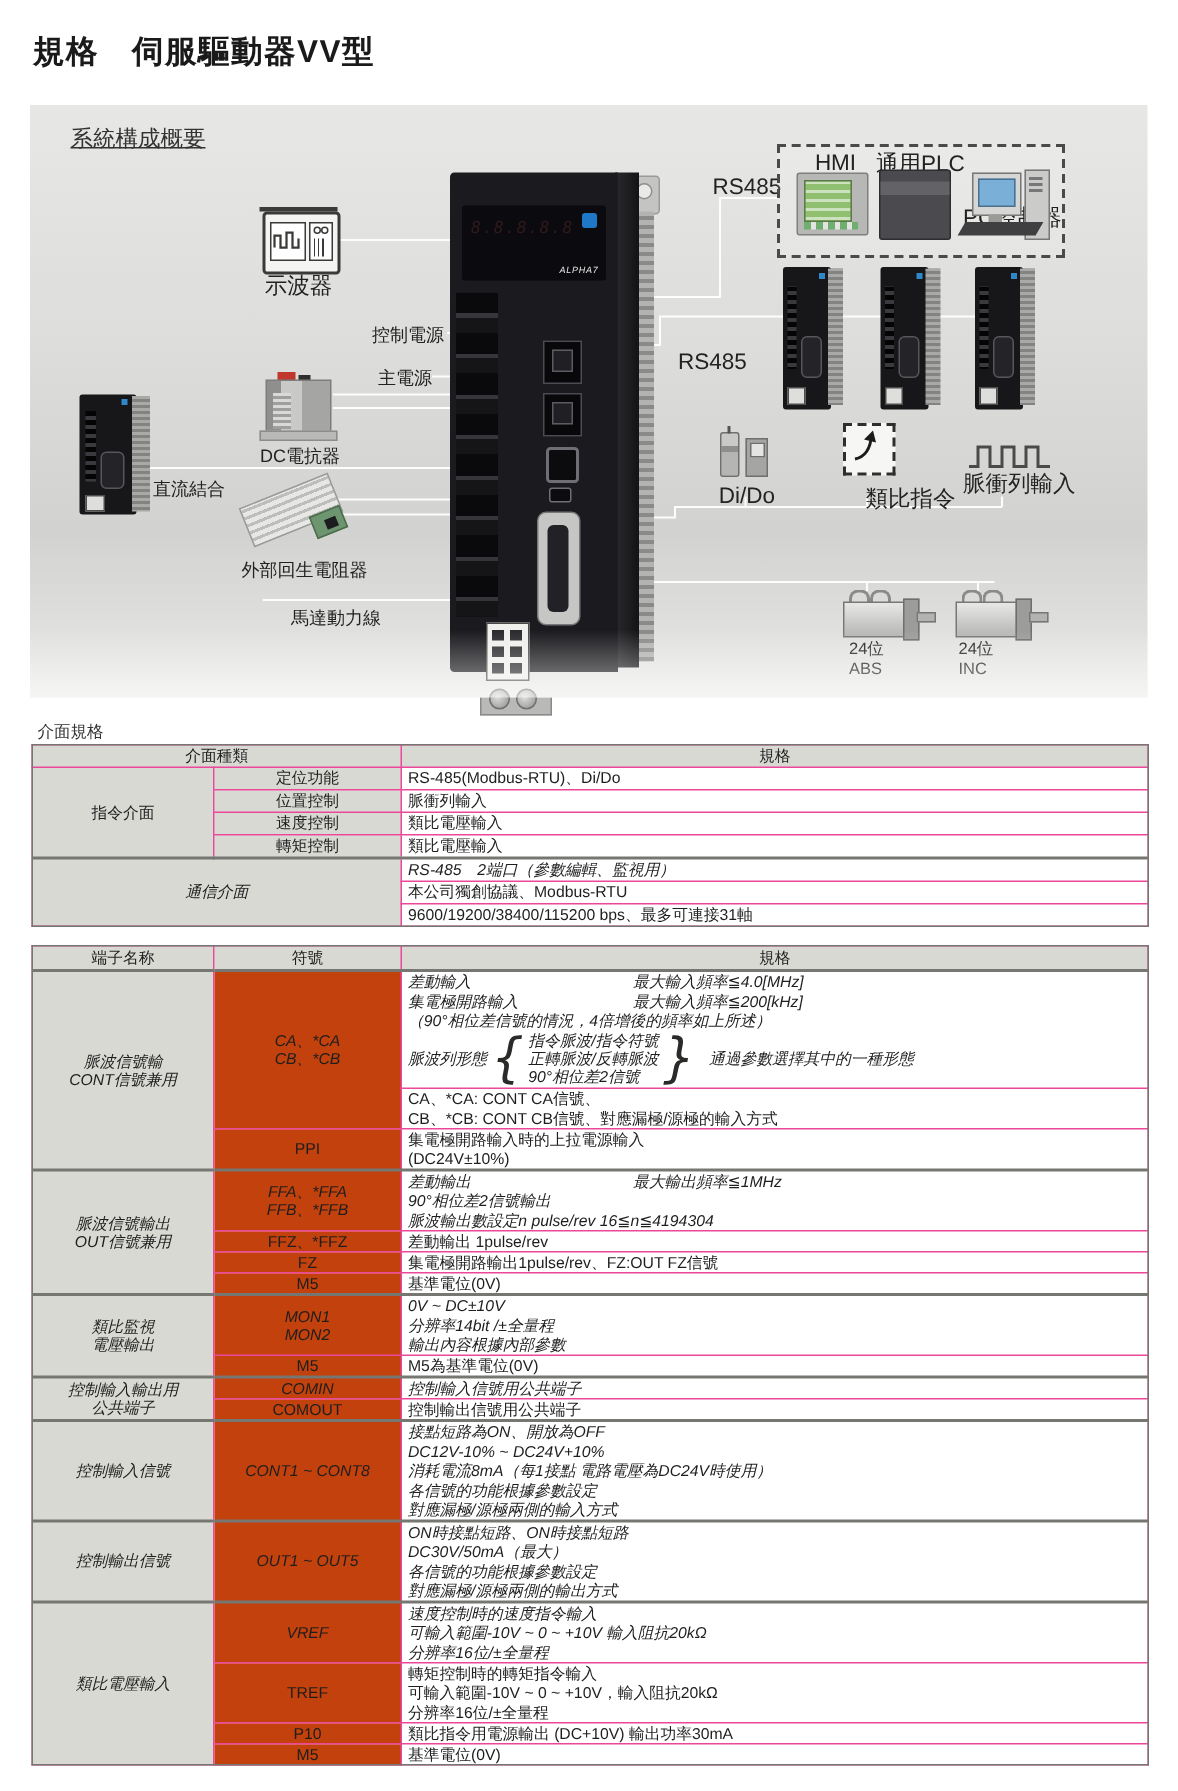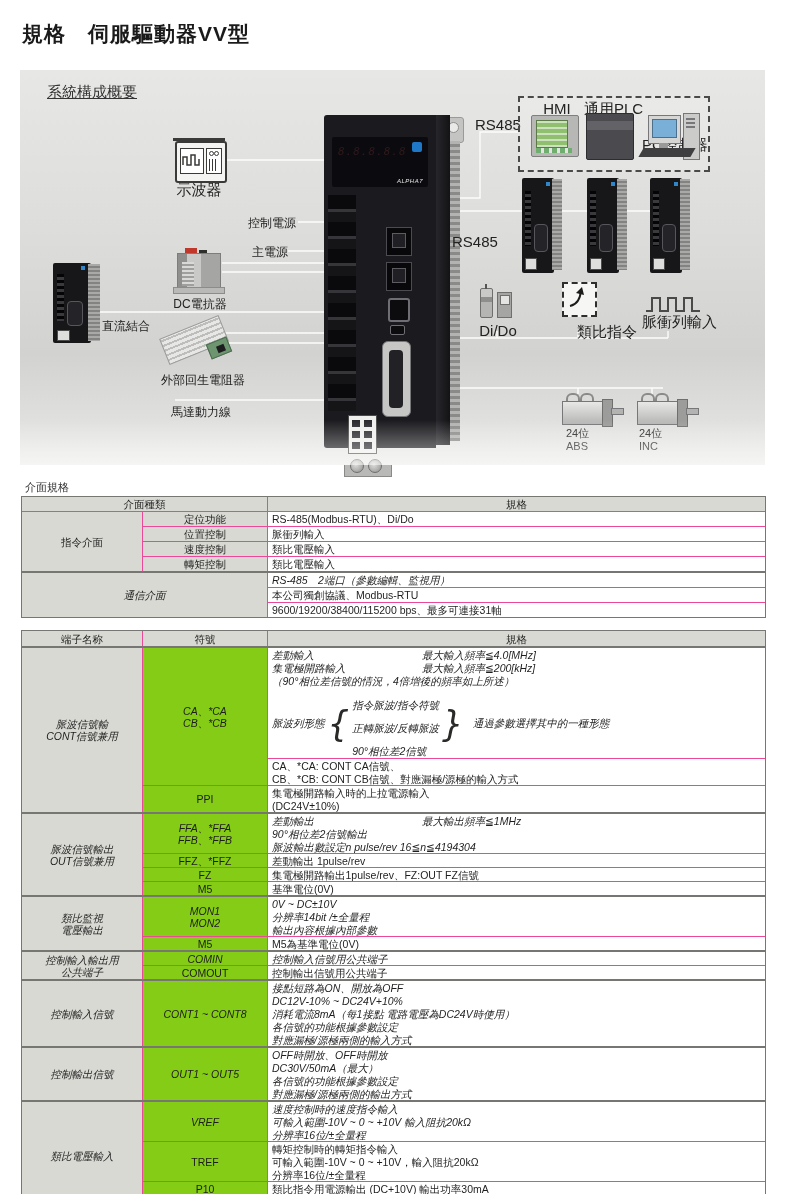--- a/index.html
+++ b/index.html
@@ -45,21 +45,21 @@
   
   .drv{position:absolute;}
   .drv i{position:absolute;display:block;}
   .drv .fin{right:0;top:1%;width:26%;height:96%;background:repeating-linear-gradient(180deg,#a9a9a7 0 2px,#838381 2px 4px);}
   .drv .bd{left:0;top:0;width:80%;height:100%;background:#17171a;border-radius:2px;}
   .drv .dot{left:60%;top:4%;width:4px;height:4px;background:#2f86c9;}
   .drv .col{left:8%;top:14%;width:15%;height:58%;background:repeating-linear-gradient(180deg,#040405 0 3px,#3a3a3e 3px 6px);}
   .drv .cn{left:30%;top:48%;width:30%;height:28%;border:1px solid #56565c;border-radius:4px;background:#232328;}
   .drv .base{left:8%;bottom:3%;width:24%;height:11%;background:#dededc;border:1px solid #4c4c4a;}
   
-  .main-drv{left:304px;top:45px;width:140px;height:333px;}
+  .main-drv{left:280px;top:45px;width:140px;height:333px;}
   .main-drv i{position:absolute;display:block;}
   .main-drv .tab{right:0;top:2px;width:26px;height:24px;background:#c4c4c2;border:1px solid #9a9a98;border-radius:3px;}
   .main-drv .tab:after{content:"";position:absolute;right:4px;top:4px;width:9px;height:9px;border-radius:50%;background:#e9e9e7;border:1px solid #8e8e8c;}
   .main-drv .fins{right:4px;top:26px;width:30px;height:300px;background:repeating-linear-gradient(180deg,#b3b3b1 0 3px,#8a8a88 3px 6px);}
   .main-drv .side{left:110px;top:0;width:16px;height:330px;background:linear-gradient(90deg,#2a2a2e,#131316);}
   .main-drv .bd{left:0;top:0;width:112px;height:333px;background:#1b1b1f;border-radius:3px 0 0 3px;}
   .main-drv .disp{left:8px;top:22px;width:96px;height:50px;background:#0b0b0f;border-radius:2px;}
   .main-drv .seg{position:absolute;left:6px;top:8px;font-size:11px;letter-spacing:1px;color:#30191b;font-family:"DejaVu Sans Mono",monospace;}
   .main-drv .logo{position:absolute;right:6px;top:5px;width:10px;height:10px;border-radius:2px;background:#1f77c8;}
   .main-drv .brand{position:absolute;right:5px;bottom:3px;font-size:6px;color:#e8e8e6;letter-spacing:.5px;}
@@ -114,33 +114,33 @@
   .motor .c1{left:6px}.motor .c2{left:20px}
   .enc-lbl{position:absolute;font-size:11px;color:#222;line-height:13px;}
   
   #reflect{left:0;top:350px;width:745px;height:45px;background:linear-gradient(180deg,rgba(255,255,255,0) 0,rgba(255,255,255,.55) 100%);}
   
   #if-label{left:25px;top:480px;font-size:11px;color:#333;}
   table.t{border-collapse:collapse;table-layout:fixed;width:744px;font-size:10.5px;color:#1e1e1e;}
   table.t td{border:1px solid #ec4899;padding:0 4px;vertical-align:middle;line-height:12px;}
   table.t .hd td{background:#d9d9d4;text-align:center;height:15px;font-size:10.5px;}
   td.nm{background:#d9d9d4;text-align:center;}
-  td.sym{text-align:center;background:#84cc16;}
+  td.sym{text-align:center;background:#c2410c;}
   td.spec{background:#fff;}
   tr.sep td{border-top:2px solid #767673;font-style:italic;}
   table.t{border:1px solid #767673;outline:1px solid #767673;outline-offset:-1px;}
   #table1{position:absolute;left:21px;top:496px;}
   #table2{position:absolute;left:21px;top:630px;}
   #table1 td{height:14px;}
   .ln{line-height:12px;padding:1px 0 0 0;}
   .kv{display:flex;}
   .kv .k{width:150px;flex:none;}
   .formrow{display:flex;align-items:center;gap:3px;margin:1px 0;}
   .brace{font-size:34px;font-weight:300;color:#2a2a28;transform:scaleY(1.05);line-height:34px;font-family:"DejaVu Sans",sans-serif;}
-  .opts div{line-height:12px;text-align:left;margin-top:11px;}
+  .opts div{line-height:12px;text-align:left;}
   .h2l div{line-height:12px;}
   .rowline{height:13px;}
 </style>
 </head>
 <body>
 
 <div class="abs" id="title">規格　伺服驅動器VV型</div>
 
 <div class="abs" id="diagram">
   <div id="sys-label" class="abs">系統構成概要</div>
@@ -222,21 +222,21 @@
   </div>
   <div class="lbl" style="left:82px;top:248px;font-size:12px;">直流結合</div>
 
   <div class="abs regen">
     <span class="fin"></span>
       <span class="pcb"></span>
       <span class="chip"></span>
   </div>
   <div class="lbl" style="left:140px;top:302px;width:86px;text-align:center;font-size:12px;">外部回生電阻器</div>
 
-  <div class="lbl" style="left:151px;top:334px;font-size:12px;">馬達動力線</div>
+  <div class="lbl" style="left:174px;top:334px;font-size:12px;">馬達動力線</div>
 
   <div class="abs main-drv">
     <i class="tab"></i>
     <i class="fins"></i>
     <i class="side"></i>
     <i class="bd"></i>
     <i class="disp">
       <span class="seg">8.8.8.8.8</span>
       <span class="logo"></span>
       <span class="brand">ALPHA7</span>
@@ -527,21 +527,21 @@
       <div class="ln">消耗電流8mA（每1接點 電路電壓為DC24V時使用）</div>
       <div class="ln">各信號的功能根據參數設定</div>
       <div class="ln">對應漏極/源極兩側的輸入方式</div>
     </td>
   </tr>
 
   <tr class="sep">
     <td class="nm">控制輸出信號</td>
     <td class="sym">OUT1 ~ OUT5</td>
     <td class="spec">
-      <div class="ln">OFF時開放、OFF時開放</div>
+      <div class="ln">ON時接點短路、ON時接點短路</div>
       <div class="ln">DC30V/50mA（最大）</div>
       <div class="ln">各信號的功能根據參數設定</div>
       <div class="ln">對應漏極/源極兩側的輸出方式</div>
     </td>
   </tr>
 
   <tr class="sep">
     <td class="nm" rowspan="4">類比電壓輸入</td>
     <td class="sym">VREF</td>
     <td class="spec">

